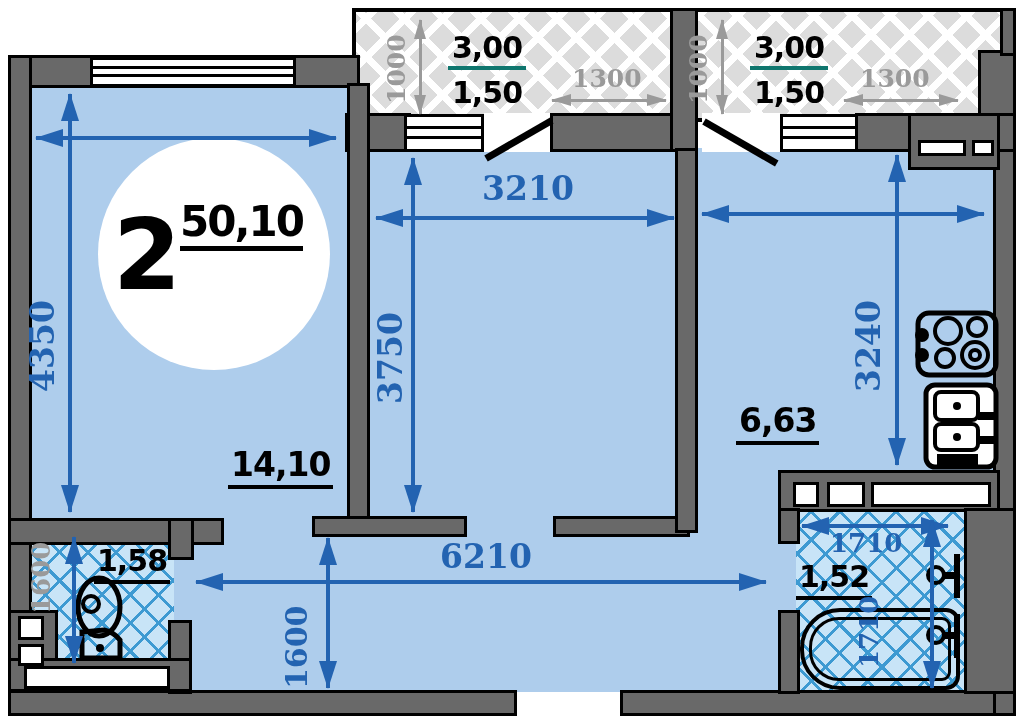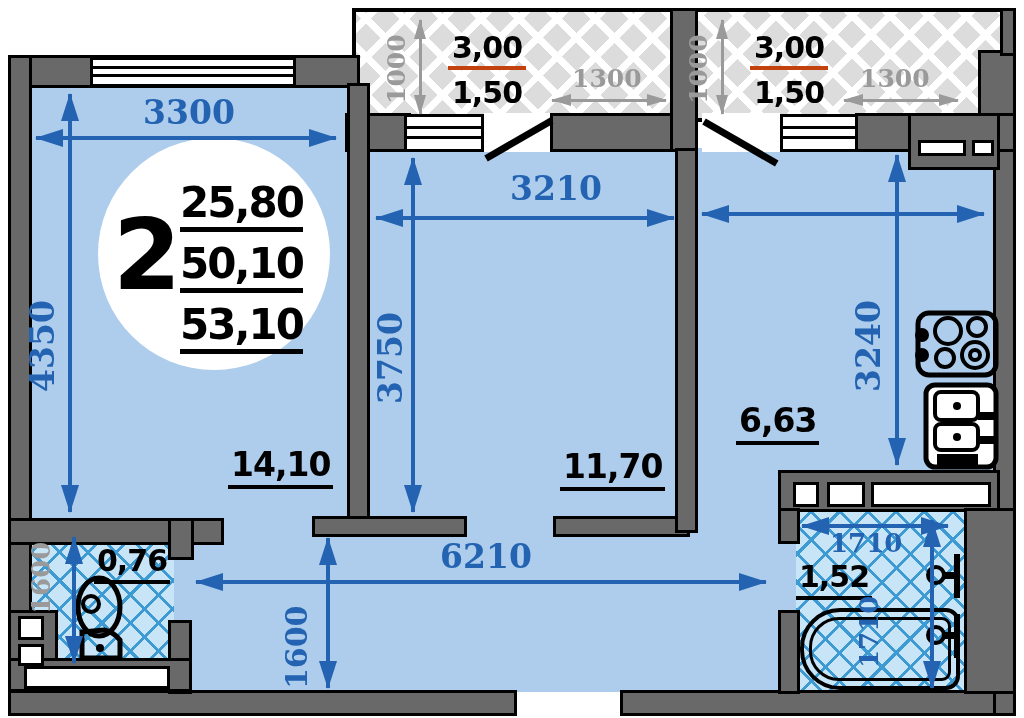--- a/index.html
+++ b/index.html
@@ -43,21 +43,21 @@
   .dv.sm::before{left:-5px;border-width:0 6px 20px 6px;}
   .dv.sm::after{left:-5px;border-width:20px 6px 0 6px;}
   .vtext{writing-mode:vertical-rl;transform:rotate(180deg);}
   .dimtxt{position:absolute;font-family:"DejaVu Serif",serif;font-weight:bold;
     color:var(--dim);font-size:33px;line-height:1;white-space:nowrap;}
   .graytxt{color:var(--gray);}
   .area{position:absolute;font-weight:bold;color:#000;font-size:33px;line-height:1;
     letter-spacing:-1px;border-bottom:4px solid #000;padding:0 3px 4px 3px;white-space:nowrap;}
   .balcarea{position:absolute;font-weight:bold;color:#000;font-size:30px;line-height:1;
     letter-spacing:-1px;text-align:center;}
-  .balcarea .top{border-bottom:4px solid #c2410c;padding:0 4px 3px 4px;}
+  .balcarea .top{border-bottom:4px solid #0f766e;padding:0 4px 3px 4px;}
   .balcarea .bot{padding:8px 4px 0 4px;}
   .circle{position:absolute;background:#fff;border-radius:50%;}
   .roomnum{position:absolute;font-weight:bold;color:#000;font-size:98px;line-height:1;}
   .bignum{font-weight:bold;font-size:42px;line-height:1;letter-spacing:-2px;color:#000;
     border-bottom:5px solid #000;display:inline-block;padding-bottom:3px;margin-bottom:11px;}
   .tub{position:absolute;border:4px solid #000;border-radius:40px 14px 14px 40px;box-sizing:border-box;}
   .tub-in{position:absolute;left:5px;top:5px;right:5px;bottom:5px;border:3px solid #000;
     border-radius:30px 9px 9px 30px;}
   svg{position:absolute;overflow:visible;}
 </style>
@@ -155,48 +155,45 @@
   </svg>
   <svg style="left:926px;top:614px;" width="36" height="44" viewBox="0 0 36 44">
     <rect x="28" y="0" width="6" height="44" fill="#000"></rect>
     <rect x="16" y="18" width="14" height="7" fill="#000"></rect>
     <circle cx="10" cy="21" r="8" fill="none" stroke="#000" stroke-width="4"></circle>
   </svg>
 
   <div class="circle" style="left:98px;top:138px;width:232px;height:232px;"></div>
   <div class="roomnum" style="left:113px;top:206px;">2</div>
   <div style="position:absolute;left:180px;top:182px;width:140px;">
-    <span class="bignum">25,80</span><br>
+    <br>
     <span class="bignum">50,10</span><br>
-    <span class="bignum">53,10</span>
-  </div>
-
-  <div class="dimtxt" style="left:143px;top:96px;">3300</div>
+  </div>
+
   <div class="dh" style="left:36px;top:136px;width:300px;"></div>
   <div class="dimtxt vtext" style="left:26px;top:272px;height:120px;">4350</div>
   <div class="dv" style="left:68px;top:94px;height:418px;"></div>
   <div class="area" style="left:228px;top:448px;">14,10</div>
 
-  <div class="dimtxt" style="left:510px;top:172px;text-align:center;">3210</div>
+  <div class="dimtxt" style="left:482px;top:172px;text-align:center;">3210</div>
   <div class="dh" style="left:376px;top:216px;width:298px;"></div>
   <div class="dimtxt vtext" style="left:374px;top:284px;height:120px;">3750</div>
   <div class="dv" style="left:411px;top:158px;height:354px;"></div>
-  <div class="area" style="left:560px;top:450px;">11,70</div>
 
   <div class="dh" style="left:702px;top:212px;width:282px;"></div>
   <div class="dimtxt vtext" style="left:852px;top:272px;height:120px;">3240</div>
   <div class="dv" style="left:895px;top:155px;height:310px;"></div>
   <div class="area" style="left:736px;top:404px;">6,63</div>
 
   <div class="dimtxt" style="left:440px;top:540px;">6210</div>
   <div class="dh" style="left:196px;top:580px;width:570px;"></div>
   <div class="dimtxt vtext" style="left:282px;top:594px;height:95px;font-size:30px;">1600</div>
   <div class="dv" style="left:326px;top:538px;height:150px;"></div>
 
-  <div class="area" style="left:94px;top:546px;font-size:30px;">0,76</div>
+  <div class="area" style="left:94px;top:546px;font-size:30px;">1,58</div>
   <div class="dimtxt vtext graytxt" style="left:28px;top:538px;height:76px;font-size:26px;">1600</div>
   <div class="dv" style="left:72px;top:537px;height:126px;"></div>
 
   <div class="area" style="left:796px;top:562px;font-size:30px;">1,52</div>
   <div class="dh" style="left:802px;top:524px;width:146px;"></div>
   <div class="dimtxt" style="left:830px;top:530px;font-size:26px;">1710</div>
   <div class="dv" style="left:930px;top:520px;height:168px;"></div>
   <div class="dimtxt vtext" style="left:856px;top:576px;height:92px;font-size:26px;">1710</div>
 
   <div class="balcarea" style="left:448px;top:33px;">

